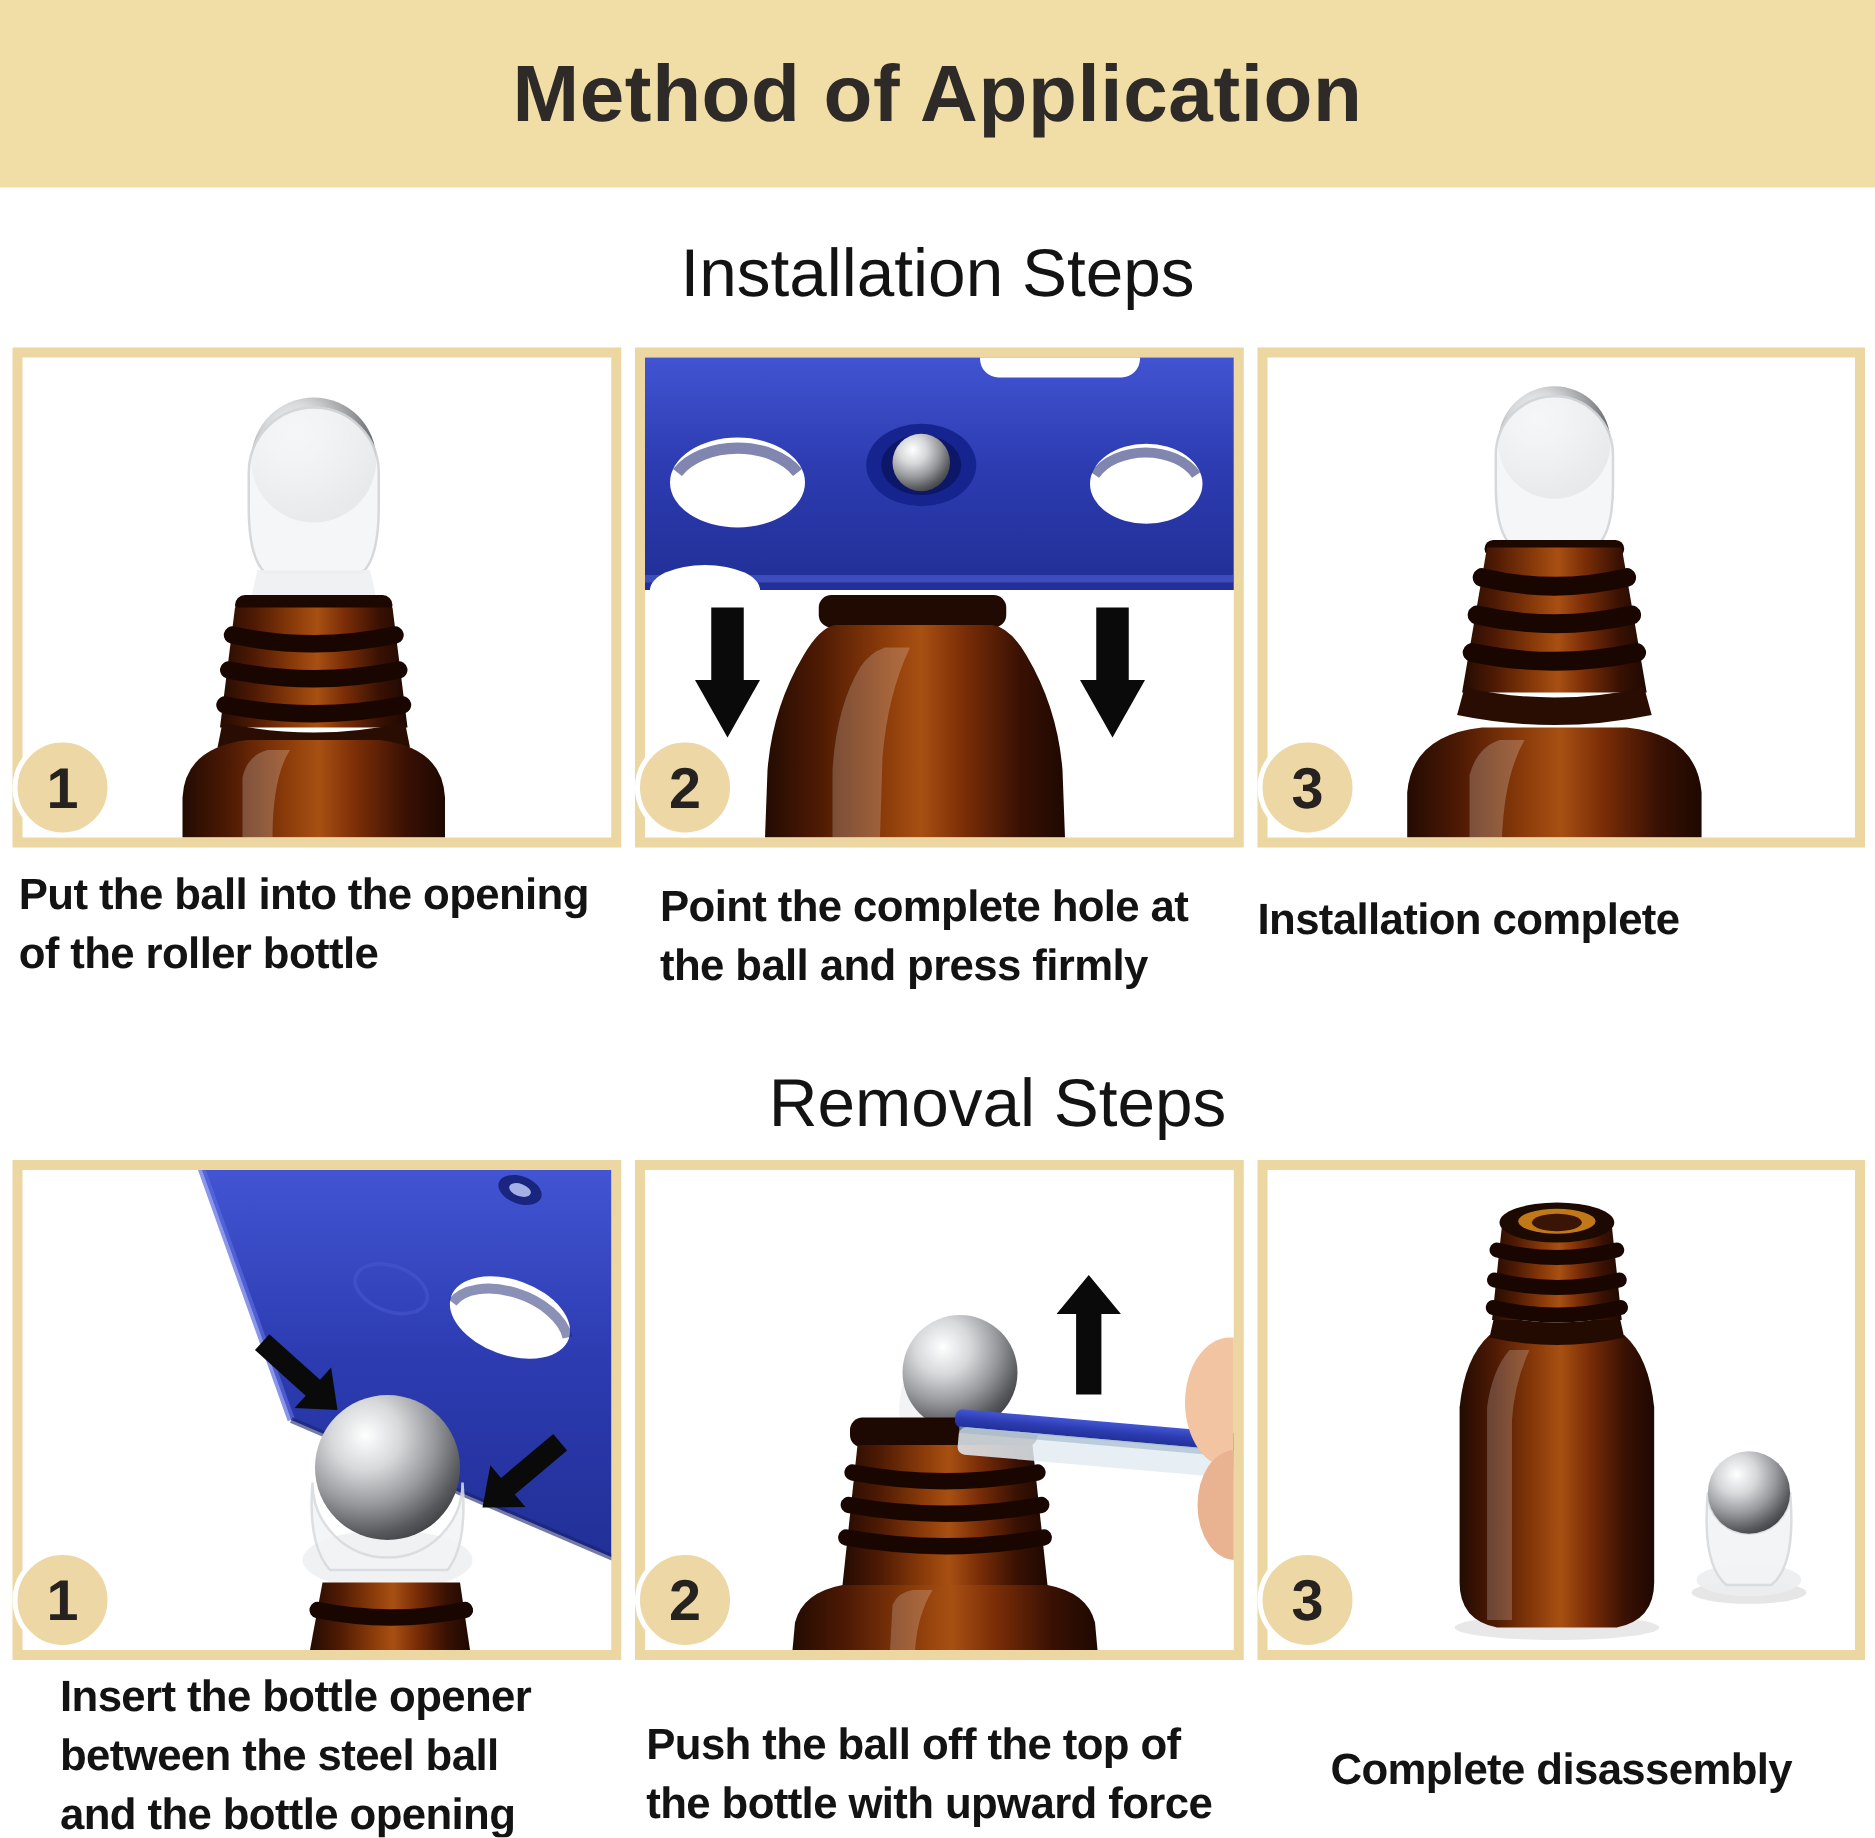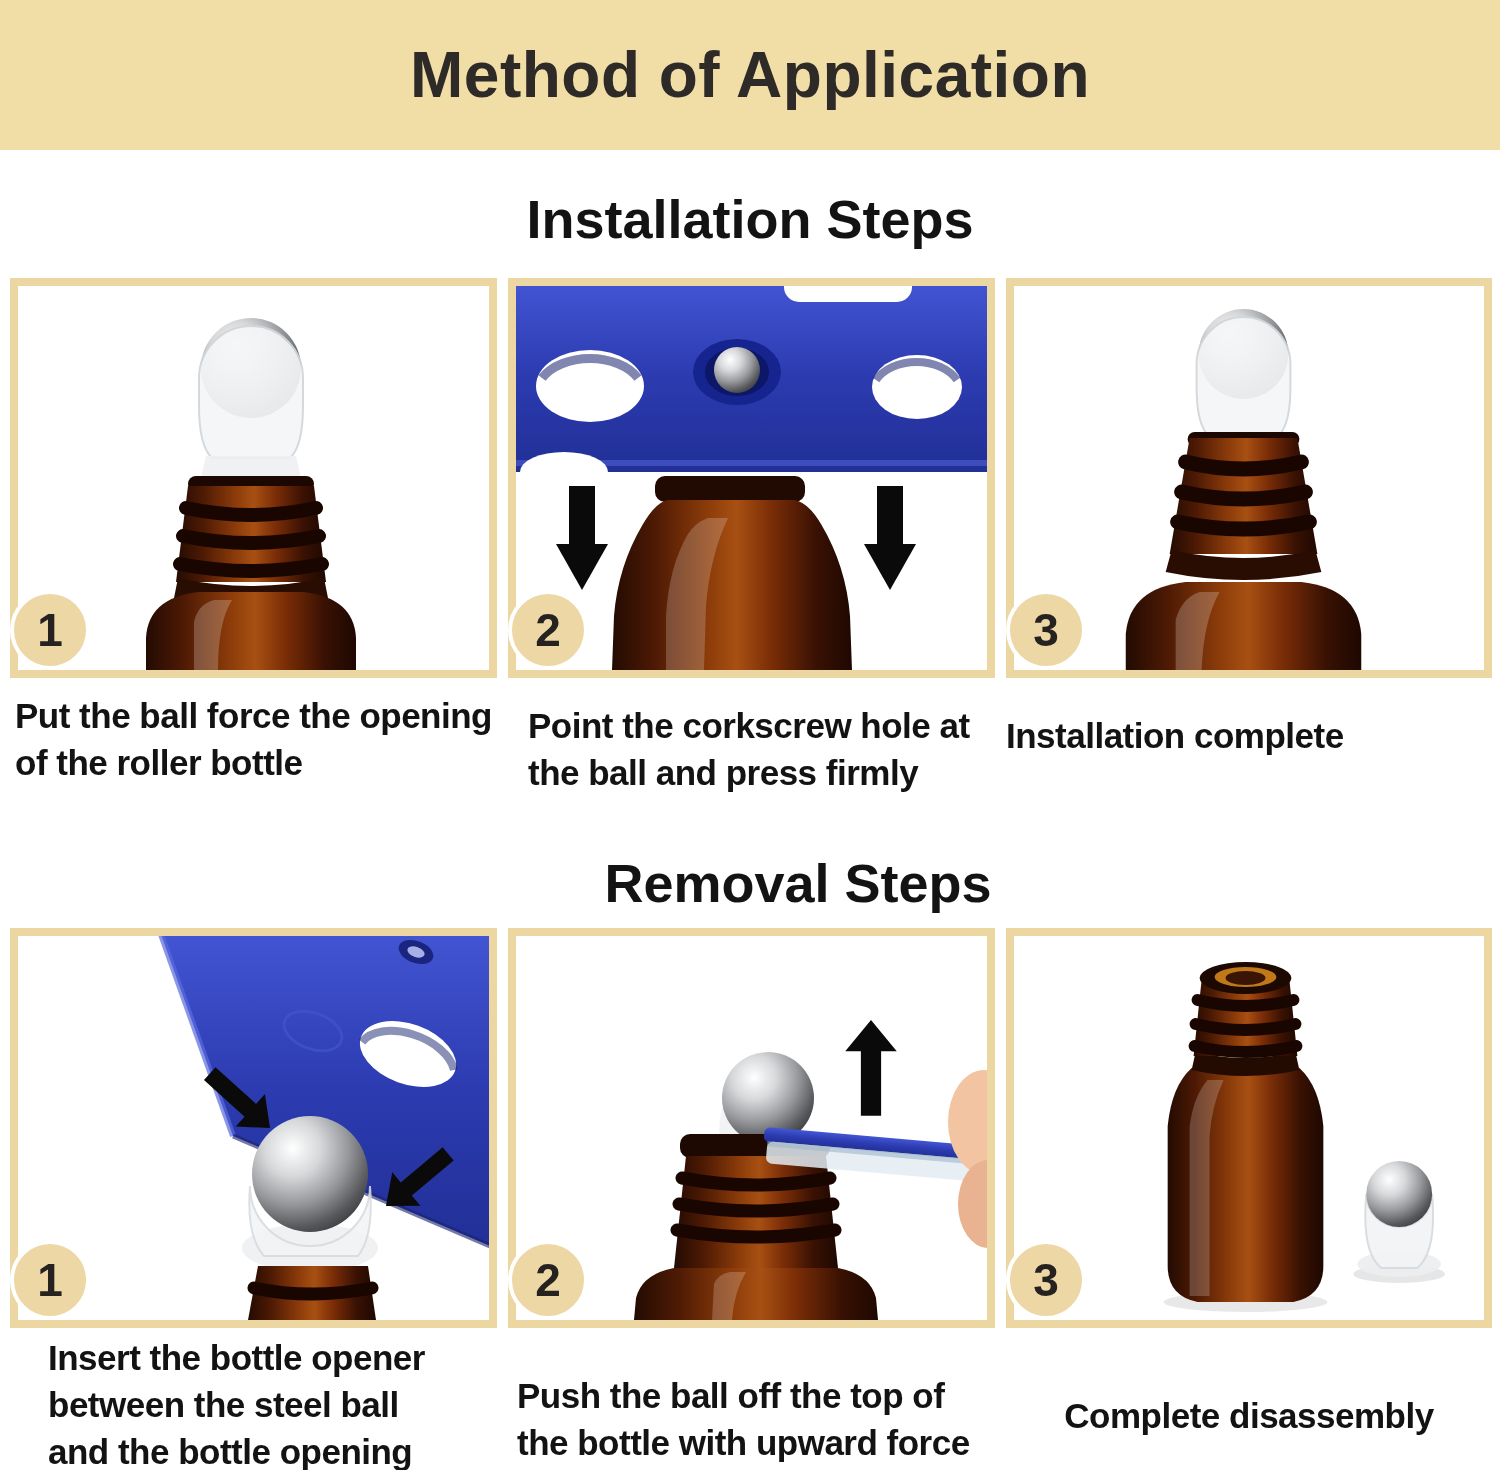--- a/index.html
+++ b/index.html
@@ -1,19 +1,19 @@
 <!DOCTYPE html>
 <html><head>
 <meta charset="utf-8">
 <style>
   html,body{margin:0;padding:0;background:#ffffff;}
   .canvas{position:relative;width:1500px;height:1470px;overflow:hidden;background:#ffffff;font-family:"Liberation Sans",sans-serif;}
   .banner{position:absolute;left:0;top:0;width:1500px;height:150px;background:#f1dda6;display:flex;align-items:center;justify-content:center;}
   .banner-title{font-size:64px;font-weight:bold;color:#2e2a28;margin:0;letter-spacing:0.5px;}
-  .section-heading{position:absolute;left:0;width:1500px;text-align:center;font-size:54px;font-weight:bold;color:#131313;}
+  .section-heading{position:absolute;left:0;width:1500px;text-align:center;font-size:54px;font-weight:normal;color:#131313;}
   #h-install{top:188px;}
   #h-removal{top:852px;margin-left:48px;}
   .panel{position:absolute;width:487px;height:400px;border:8px solid #ecd6a2;background:#ffffff;box-sizing:border-box;}
   .panel svg{display:block;width:100%;height:100%;}
   .p-i1{left:10px;top:278px;}
   .p-i2{left:508px;top:278px;}
   .p-i3{left:1006px;top:278px;width:486px;}
   .p-r1{left:10px;top:928px;}
   .p-r2{left:508px;top:928px;}
   .p-r3{left:1006px;top:928px;width:486px;}
@@ -118,23 +118,23 @@
       <path d="M172 176 Q230 190 288 176" stroke="#1a0601" stroke-width="15" fill="none" stroke-linecap="round"></path>
       <path d="M168 206 Q230 220 292 206" stroke="#1a0601" stroke-width="15" fill="none" stroke-linecap="round"></path>
       <path d="M164 236 Q230 250 296 236" stroke="#1a0601" stroke-width="15" fill="none" stroke-linecap="round"></path>
       <path d="M158 264 Q230 280 302 264 L308 286 Q230 302 152 286 Z" fill="#2a0d02"></path>
       <path d="M112 384 L112 348 Q116 302 172 296 L288 296 Q344 302 348 348 L348 384 Z" fill="url(#g-amber)"></path>
       <path d="M162 384 L162 334 Q168 312 186 306 L206 306 Q190 334 188 384 Z" fill="#ffffff" opacity="0.22"></path>
     </svg>
     <div class="badge">3</div>
   </div>
 
-  <div class="caption c-i1">Put the ball force the opening
+  <div class="caption c-i1">Put the ball into the opening
 of the roller bottle</div>
-  <div class="caption c-i2">Point the corkscrew hole at
+  <div class="caption c-i2">Point the complete hole at
 the ball and press firmly</div>
   <div class="caption c-i3">Installation complete</div>
 
   <div class="section-heading" id="h-removal">Removal Steps</div>
 
   <div class="panel p-r1">
     <svg viewBox="0 0 471 384" preserveAspectRatio="none">
       <polygon points="140,-10 486,-10 486,316 215,200" fill="url(#g-blue)"></polygon>
       <path d="M140 -10 L215 200" stroke="#5b6bde" stroke-width="6" opacity="0.7"></path>
       <path d="M215 200 L486 316" stroke="#18226e" stroke-width="5" opacity="0.6"></path>

